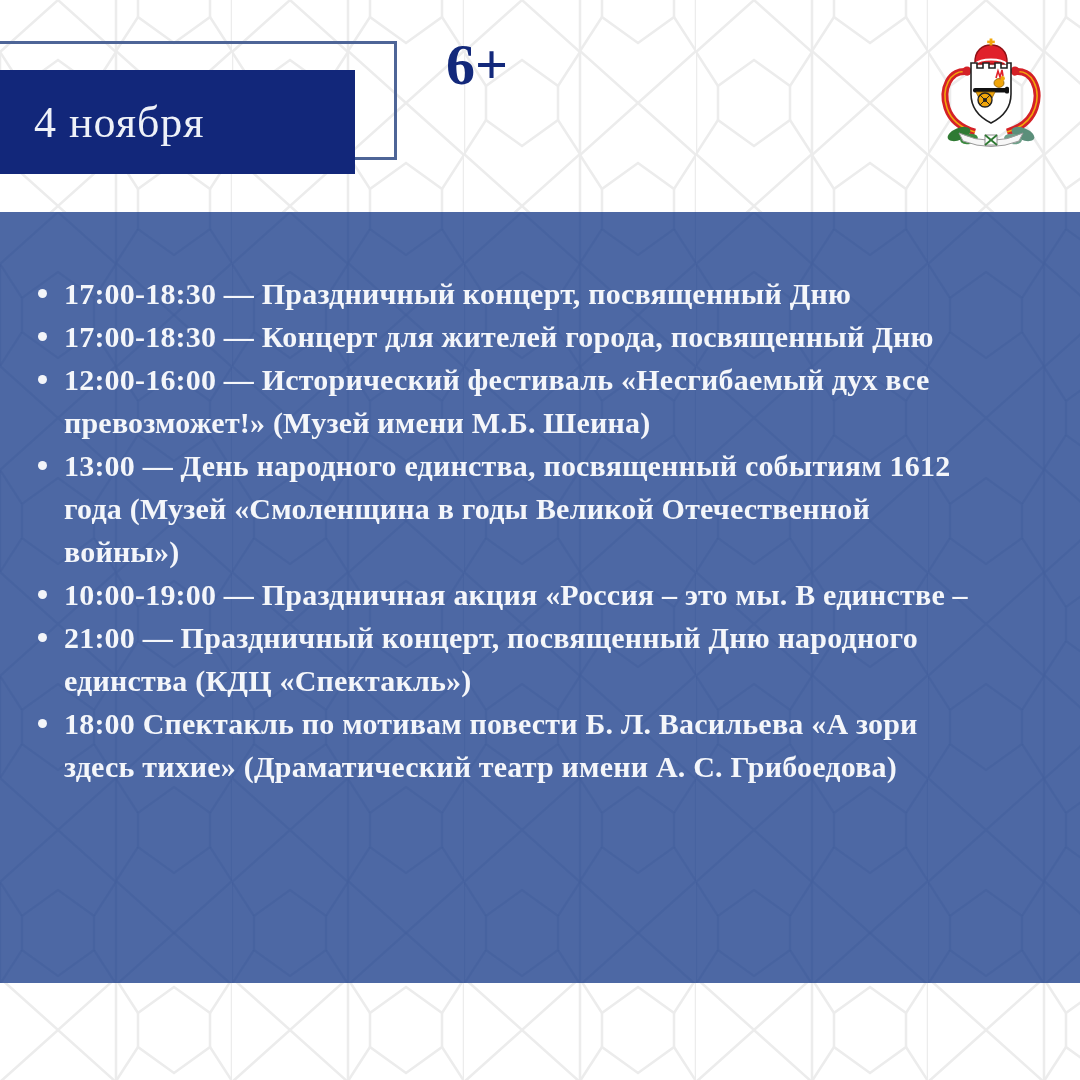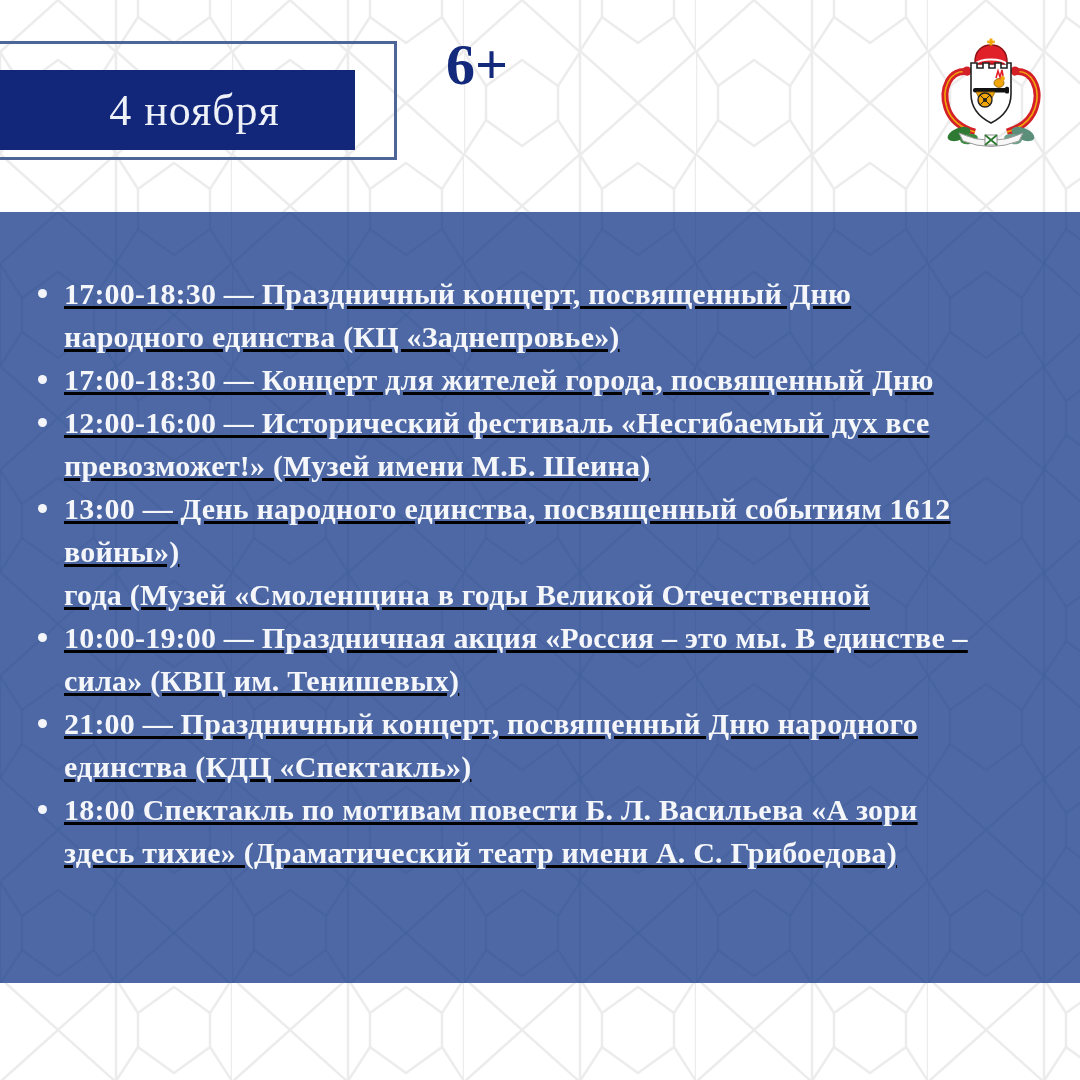--- a/index.html
+++ b/index.html
@@ -11,41 +11,41 @@
   
   .pl{stroke:#ececec;stroke-width:2.5;fill:none;}
   .pd{stroke:#415e9b;stroke-width:2.5;fill:none;stroke-opacity:.5;}
 
   
   .date-outline{
     position:absolute;left:-12px;top:41px;width:403px;height:113px;
     border:3px solid #4e6597;background:transparent;z-index:1;
   }
   .date-box{
-    position:absolute;left:0;top:70px;width:355px;height:80px;
-    background:#12277a;z-index:2;display:flex;align-items:center;justify-content:center;
+    position:absolute;left:0;top:70px;width:355px;height:104px;
+    background:#12277a;z-index:2;display:flex;align-items:center;justify-content:flex-start;
     padding-left:34px;box-sizing:border-box;
   }
   .date-box span{
     color:#eef1f8;font-size:44px;letter-spacing:1px;font-weight:400;
   }
   .age-rating{
     position:absolute;left:446px;top:36px;z-index:2;
     color:#13297b;font-size:58px;font-weight:700;line-height:1;
   }
   .emblem{position:absolute;left:932px;top:38px;z-index:2;}
 
   
   .panel{
     position:absolute;left:0;top:212px;width:1080px;height:771px;
     background:#4d68a4;z-index:1;
   }
   .panel-pattern{position:absolute;left:0;top:0;}
   .events{
-    position:relative;z-index:2;padding:60px 16px 0 38px;box-sizing:border-box;text-decoration:underline;
+    position:relative;z-index:2;padding:60px 16px 0 38px;box-sizing:border-box;
   }
   .event{display:flex;align-items:flex-start;}
   .dot{
     flex:0 0 auto;width:9px;height:9px;border-radius:50%;
     background:#f3f5f9;margin:17px 17px 0 0;
   }
   .event-lines{flex:1 1 auto;}
   .event-lines .ln{
     color:#f4f6fa;font-size:30px;line-height:43px;font-weight:700;
     letter-spacing:.2px;white-space:nowrap;
@@ -130,21 +130,20 @@
     <svg class="panel-pattern" width="1080" height="771" aria-hidden="true">
       <rect width="1080" height="771" fill="url(#hexdark)"></rect>
     </svg>
 
     <div class="events">
 
       <div class="event">
         <span class="dot"></span>
         <div class="event-lines">
           <div class="ln">17:00-18:30 —  Праздничный концерт, посвященный Дню</div>
-          <div class="ln">народного единства (КЦ «Заднепровье»)</div>
         </div>
       </div>
 
       <div class="event">
         <span class="dot"></span>
         <div class="event-lines">
           <div class="ln">17:00-18:30 — Концерт для жителей города, посвященный Дню</div>
         </div>
       </div>
 
@@ -153,30 +152,29 @@
         <div class="event-lines">
           <div class="ln">12:00-16:00 — Исторический фестиваль «Несгибаемый дух все</div>
           <div class="ln">превозможет!» (Музей имени М.Б. Шеина)</div>
         </div>
       </div>
 
       <div class="event">
         <span class="dot"></span>
         <div class="event-lines">
           <div class="ln">13:00 — День народного единства, посвященный событиям 1612</div>
+          <div class="ln">года (Музей «Смоленщина в годы Великой Отечественной</div>
           <div class="ln">войны»)</div>
-          <div class="ln">года (Музей «Смоленщина в годы Великой Отечественной</div>
         </div>
       </div>
 
       <div class="event">
         <span class="dot"></span>
         <div class="event-lines">
           <div class="ln">10:00-19:00 — Праздничная акция «Россия – это мы. В единстве –</div>
-          <div class="ln">сила» (КВЦ им. Тенишевых)</div>
         </div>
       </div>
 
       <div class="event">
         <span class="dot"></span>
         <div class="event-lines">
           <div class="ln">21:00 — Праздничный концерт, посвященный Дню народного</div>
           <div class="ln">единства (КДЦ «Спектакль»)</div>
         </div>
       </div>

